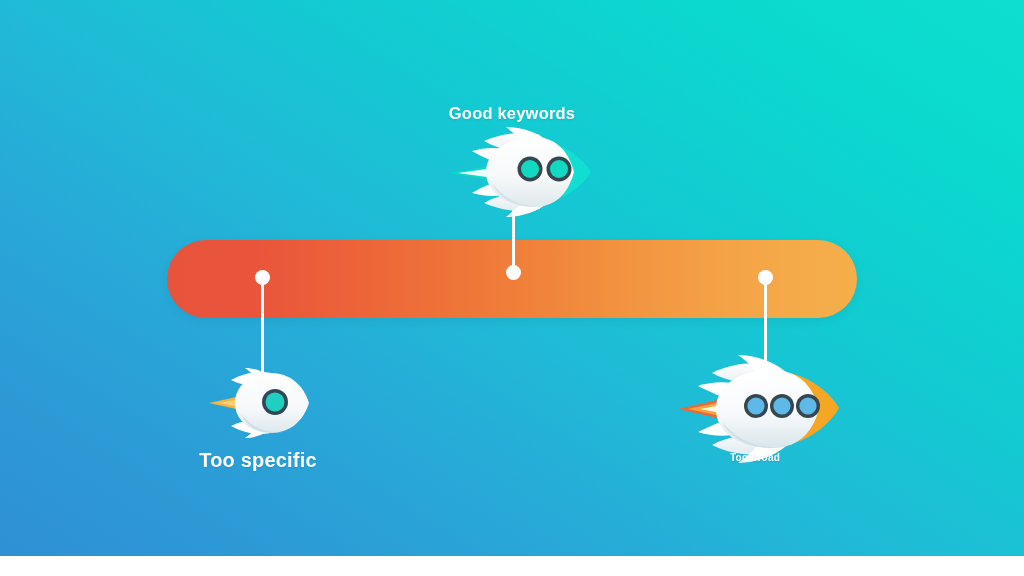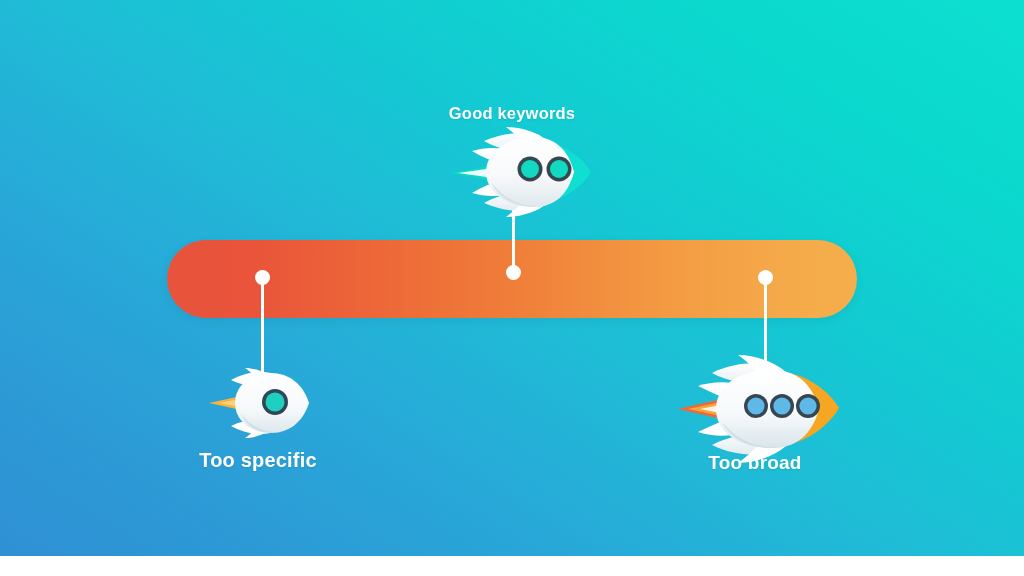--- a/index.html
+++ b/index.html
@@ -30,21 +30,21 @@
   .label{
     position:absolute;
     color:#ffffff;
     font-weight:bold;
     letter-spacing:0.2px;
     white-space:nowrap;
     text-shadow:0 1px 2px rgba(0,60,90,0.13);
   }
   #label-good{ left:512px; top:104px; transform:translateX(-50%); font-size:16.5px; }
   #label-specific{ left:258px; top:449px; transform:translateX(-50%); font-size:20px; }
-  #label-broad{ left:755px; top:452px; transform:translateX(-50%); font-size:19px; }
+  #label-broad{ left:755px; top:452px; transform:translateX(-50%); font-size:10px; }
 
   
   #bar{
     position:absolute;left:167px;top:240px;width:690px;height:78px;
     border-radius:39px;
     background:linear-gradient(90deg,
        #e8533c 0%,
        #e9543b 12%,
        #ec6239 26%,
        #ee7038 38%,

